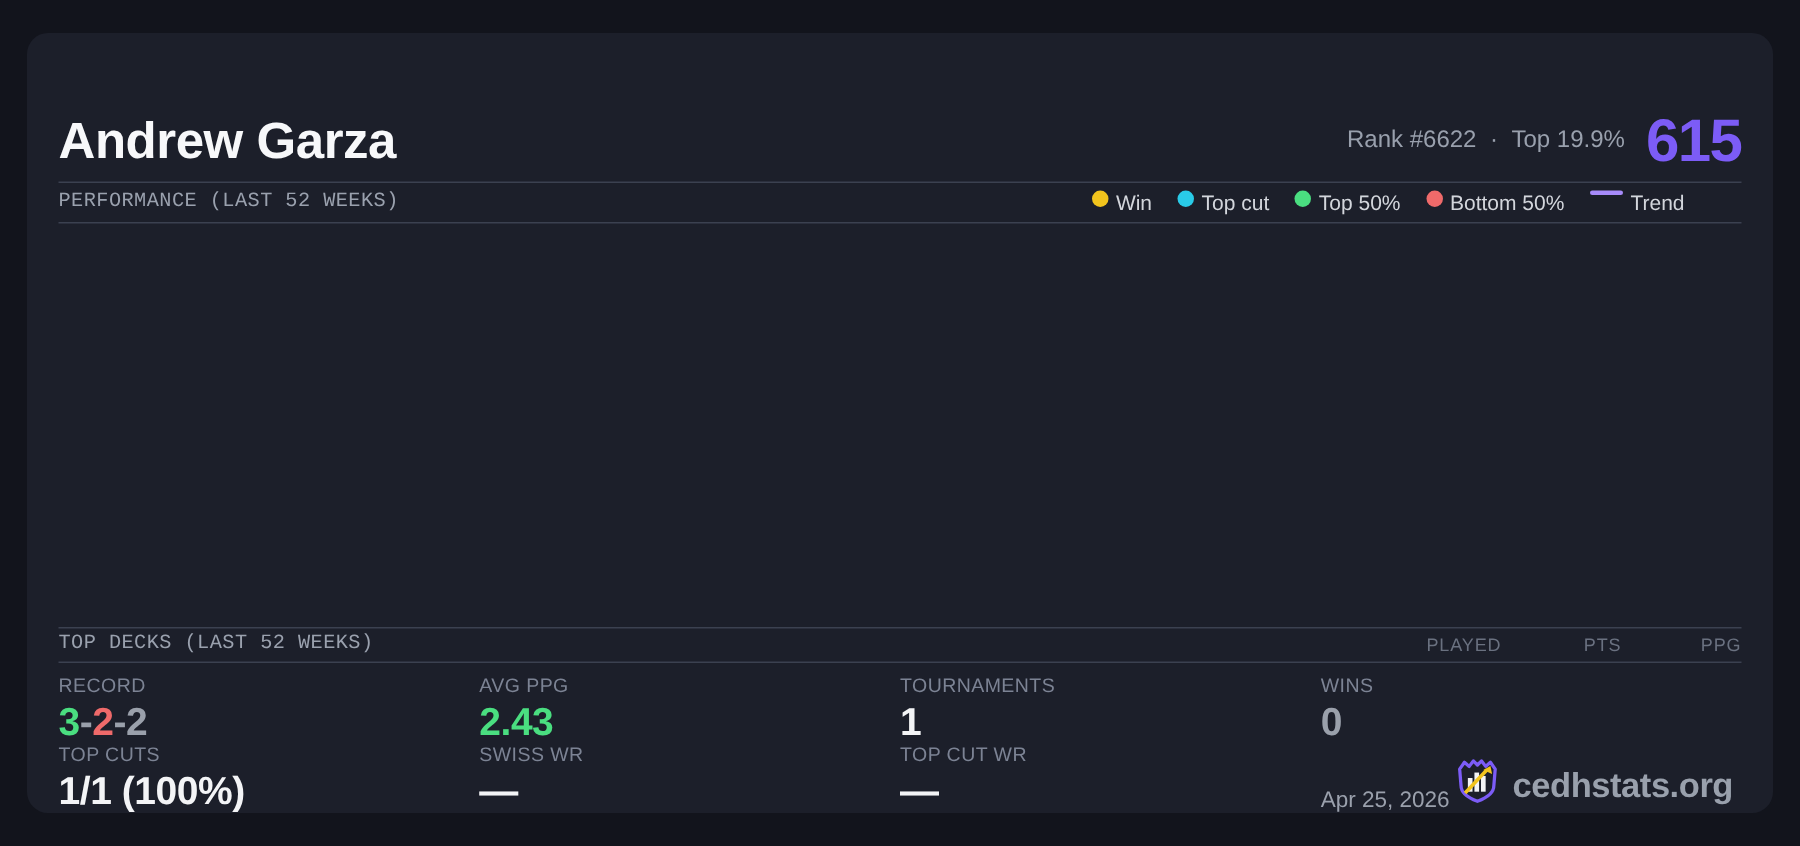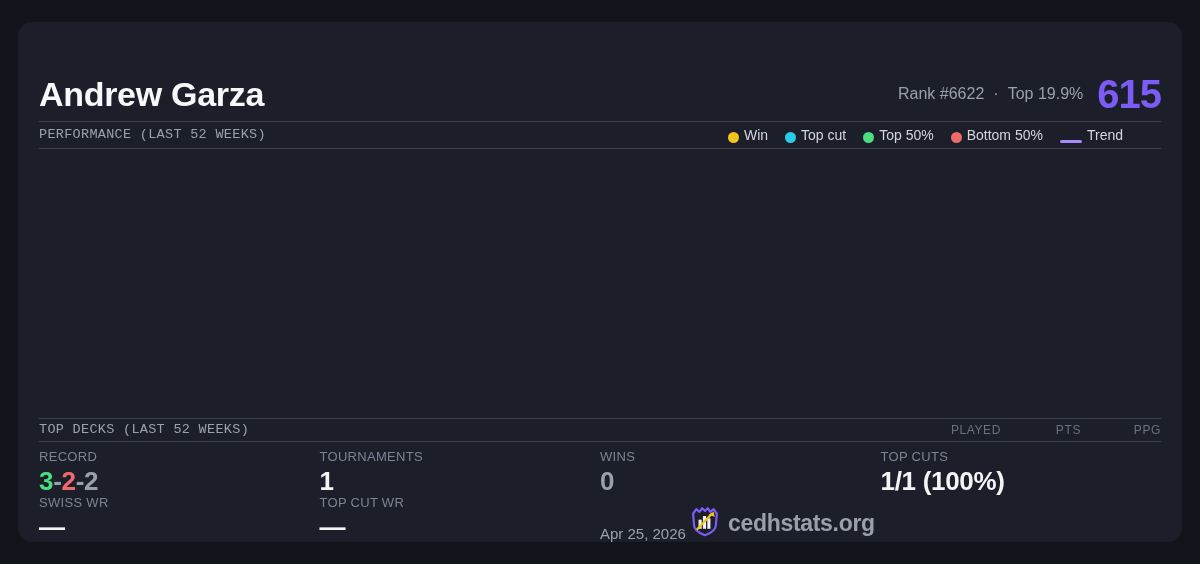--- a/index.html
+++ b/index.html
@@ -20,21 +20,21 @@
   .header-row { height:63px; display:flex; align-items:center; justify-content:space-between; padding-top:6px;margin-top:40px; }
   .player-name { font-size:34px; font-weight:bold; color:#f7f8fa; letter-spacing:-0.3px; }
   .header-right { display:flex; align-items:center; gap:14px; }
   .rank-line { font-size:16px; color:#99a0ad; display:flex; gap:9px; align-items:center; }
   .elo { font-size:40px; font-weight:bold; letter-spacing:-1px; }
 
   
   .perf-row { height:28px; display:flex; align-items:center; justify-content:space-between; }
   .section-title { font-size:13.5px; color:#9aa1ae; letter-spacing:0.3px;font-family:Liberation Mono, monospace; }
   .legend { display:flex; align-items:center; gap:17px; padding-right:38px; }
-  .legend-item { display:flex; align-items:flex-end; gap:5px; font-size:14px; color:#d3d6dc; cursor:default; }
+  .legend-item { display:flex; align-items:flex-start; gap:5px; font-size:14px; color:#d3d6dc; cursor:default; }
   .legend-dot { width:11px; height:11px; border-radius:50%; flex:0 0 auto; }
   .legend-line { width:22px; height:3px; border-radius:2px; flex:0 0 auto; }
 
   
   .chart-area { height:291px; }
 
   
   .decks-row { height:24px; display:flex; align-items:center; justify-content:space-between; }
   .deck-cols { display:flex; }
   .deck-col { width:80px; text-align:right; font-size:12px; color:#6a7180; letter-spacing:0.6px; }
@@ -113,20 +113,24 @@
 
   <div class="stats">
 
     <div>
       <div class="stat-label">RECORD</div>
       <div class="stat-value">
         <span style="color: rgb(74, 222, 128);">3</span><span style="color: rgb(154, 160, 171);">-</span><span style="color: rgb(239, 106, 106);">2</span><span style="color: rgb(154, 160, 171);">-</span><span style="color: rgb(154, 160, 171);">2</span>
       </div>
     </div>
 
+    <div>
+      <div class="stat-label">AVG PPG</div>
+      <div class="stat-value" style="color: rgb(74, 222, 128);">2.43</div>
+    </div>
 
     <div>
       <div class="stat-label">TOURNAMENTS</div>
       <div class="stat-value">1</div>
     </div>
 
     <div>
       <div class="stat-label">WINS</div>
       <div class="stat-value" style="color: rgb(154, 160, 171);">0</div>
     </div>

